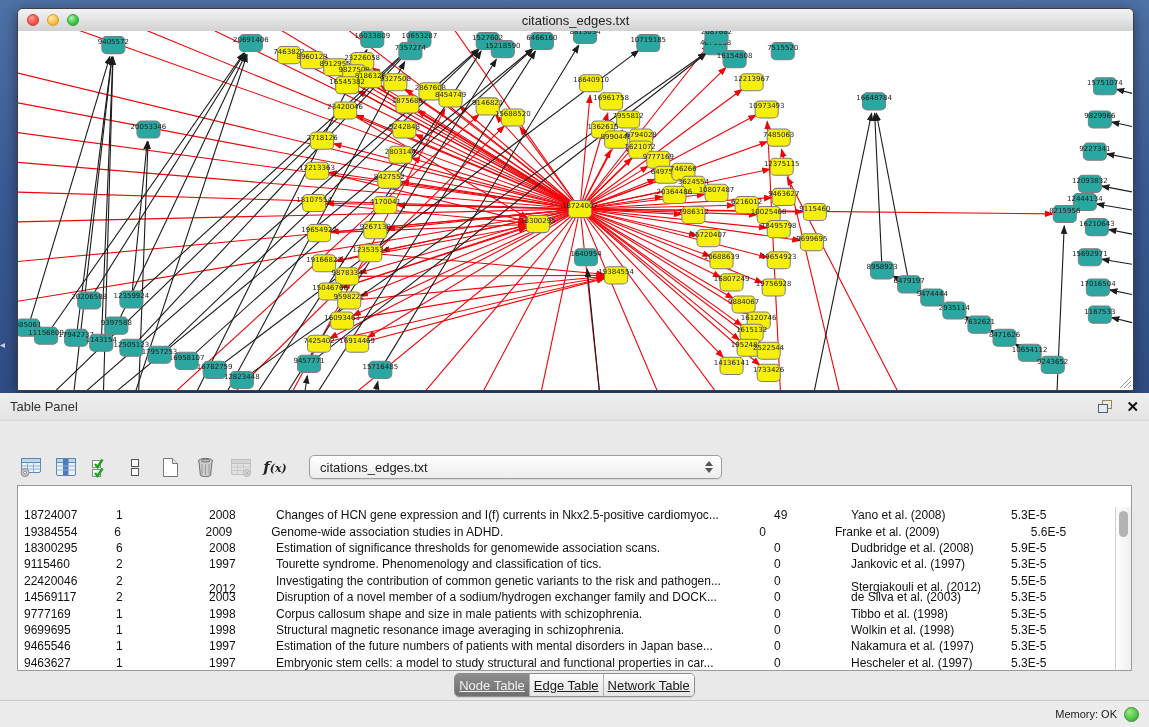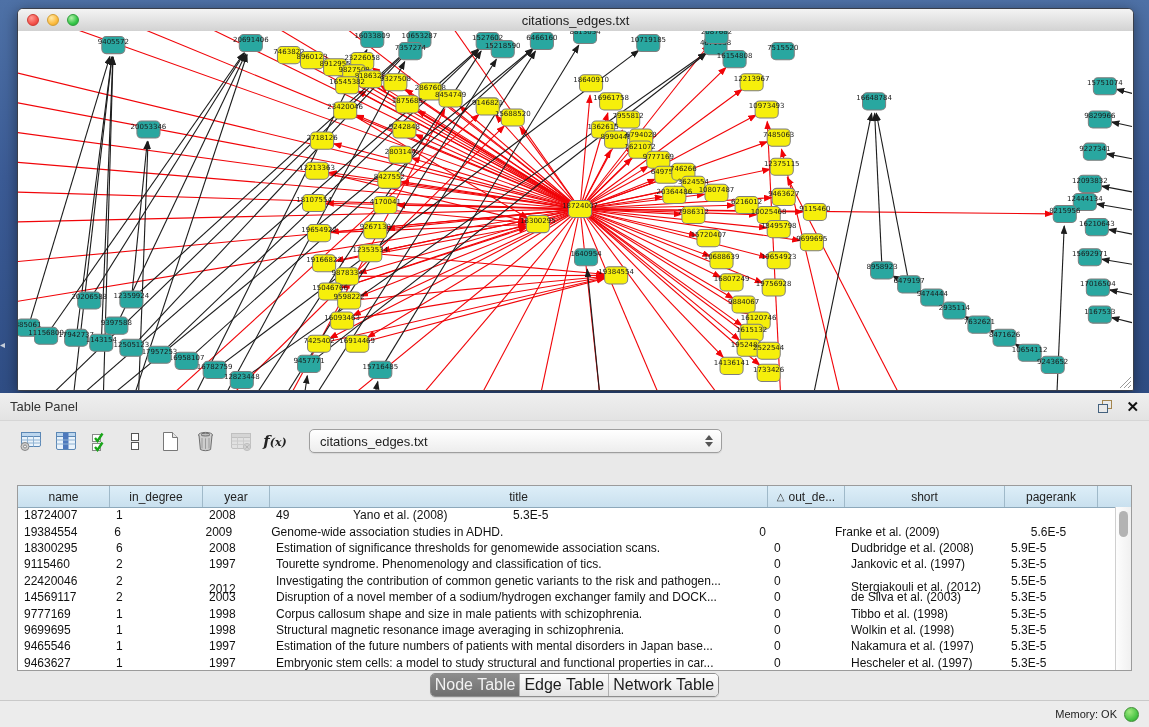--- a/index.html
+++ b/index.html
@@ -25,21 +25,21 @@
           border-radius:0 0 2px 2px;}
   .canvas svg.graph{display:block;width:100%;height:100%;}
   .grip{position:absolute;right:1px;bottom:1px;}
   
   .table-panel{position:absolute;left:0;top:393px;width:1149px;height:307px;background:#e9e9e9;}
   .panel-header{height:27px;display:flex;align-items:center;padding:0 10px;
                 background:linear-gradient(180deg,#efefef,#e3e3e3);border-bottom:1px solid #d6d6d6;}
   .ptitle{font-size:13px;color:#333;}
   .phicons{margin-left:auto;display:flex;align-items:center;gap:12px;}
   .pclose{font-size:15px;font-weight:bold;color:#111;cursor:default;line-height:14px;}
-  .panel-toolbar{position:absolute;left:17px;top:32px;height:32px;display:flex;align-items:center;}
+  .panel-toolbar{position:absolute;left:17px;top:58px;height:32px;display:flex;align-items:center;}
   .tbtn{width:26px;height:26px;display:flex;align-items:center;justify-content:center;margin-right:9px;}
   .tbtn.disabled{opacity:.45;}
   .fx{font-family:"DejaVu Serif",serif;font-style:italic;font-weight:bold;font-size:15px;color:#222;}
   .fx i{font-size:11px;}
   .combo{margin-left:12px;width:393px;height:22px;border:1px solid #9e9e9e;border-radius:5px;
          background:linear-gradient(180deg,#ffffff,#ededed);display:flex;align-items:center;
          padding:0 8px 0 10px;font-size:13px;color:#222;box-shadow:0 1px 1px rgba(0,0,0,.08);}
   .combo-arrows{margin-left:auto;display:flex;flex-direction:column;gap:2px;}
   .combo-arrows i{display:block;width:0;height:0;border-left:4px solid transparent;border-right:4px solid transparent;}
   .combo-arrows i.up{border-bottom:5px solid #555;}
@@ -53,22 +53,22 @@
   .th .sort{font-size:10px;margin-right:4px;color:#333;}
   .tbody{position:absolute;left:0;top:21px;right:15px;bottom:0;overflow:hidden;}
   .tr{display:flex;height:16.4px;align-items:center;}
   .td{box-sizing:border-box;padding-left:6px;font-size:12px;color:#111;white-space:nowrap;overflow:hidden;}
   .vscroll{position:absolute;right:0;top:21px;bottom:0;width:15px;background:linear-gradient(90deg,#fdfdfd,#f0f0f0);
            border-left:1px solid #cfcfcf;}
   .thumb{position:absolute;left:3px;top:4px;width:9px;height:26px;border-radius:5px;background:#b3b3b3;}
   .tabs-row{position:absolute;left:0;top:280px;width:100%;display:flex;justify-content:center;}
   .seg{display:inline-flex;border:1px solid #8d8d8d;border-radius:5px;overflow:hidden;height:22px;
        box-shadow:0 1px 1px rgba(0,0,0,.1);}
-  .seg .tab{padding:0 4px;font-size:16px;display:flex;align-items:center;
-            background:linear-gradient(180deg,#fdfdfd,#e4e4e4);color:#1c1c1c;border-left:1px solid #b0b0b0;}
+  .seg .tab{padding:0 4px;font-size:13px;display:flex;align-items:center;
+            background:linear-gradient(180deg,#fdfdfd,#e4e4e4);color:#1c1c1c;border-left:1px solid #b0b0b0;text-decoration:underline;}
   .seg .tab:first-child{border-left:none;}
   .seg .tab.active{background:linear-gradient(180deg,#8d8d8d,#6f6f6f);color:#f2f2f2;}
   
   .status-bar{position:absolute;left:0;top:700px;width:1149px;height:27px;background:#ececec;
               border-top:1px solid #c9c9c9;display:flex;align-items:center;justify-content:flex-end;
               padding-right:10px;box-sizing:border-box;}
   .mem-label{font-size:11px;color:#222;margin-right:7px;}
   .mem-dot{width:13px;height:13px;border-radius:50%;border:1px solid #3f8d35;
            background:radial-gradient(circle at 35% 30%,#9fe97e,#46c243 65%,#2fa335);}
 </style>
@@ -814,49 +814,26 @@
       </div>
       <div class="combo">
       <span>citations_edges.txt</span>
       <span class="combo-arrows">
           <i class="up"></i>
           <i class="dn"></i>
         </span>
     </div>
   </div>
   <div class="table-wrap">
-    <div class="thead" id="thead-row">
-        <div class="th" style="width: 92px;">
-          <span>name</span>
-        </div>
-        <div class="th" style="width: 93px;">
-          <span>in_degree</span>
-        </div>
-        <div class="th" style="width: 67px;">
-          <span>year</span>
-        </div>
-        <div class="th" style="width: 498px;">
-          <span>title</span>
-        </div>
-        <div class="th" style="width: 77px;">
-          <span class="sort">△</span>
-          <span>out_de...</span>
-        </div>
-        <div class="th" style="width: 160px;">
-          <span>short</span>
-        </div>
-        <div class="th" style="width: 93px;">
-          <span>pagerank</span>
-        </div>
-      </div>
     <div class="tbody" id="tbody">
         <div class="tr">
           <div class="td" style="width: 92px;">18724007</div>
           <div class="td" style="width: 93px;">1</div>
           <div class="td" style="width: 67px;">2008</div>
+          <div class="td" style="width: 498px;">Changes of HCN gene expression and I(f) currents in Nkx2.5-positive cardiomyoc...</div>
           <div class="td" style="width: 77px;">49</div>
           <div class="td" style="width: 160px;">Yano et al. (2008)</div>
           <div class="td" style="width: 93px;">5.3E-5</div>
         </div>
         <div class="tr">
           <div class="td" style="width: 92px;">19384554</div>
           <div class="td" style="width: 93px;">6</div>
           <div class="td" style="width: 67px;">2009</div>
           <div class="td" style="width: 498px;">Genome-wide association studies in ADHD.</div>
           <div class="td" style="width: 77px;">0</div>

